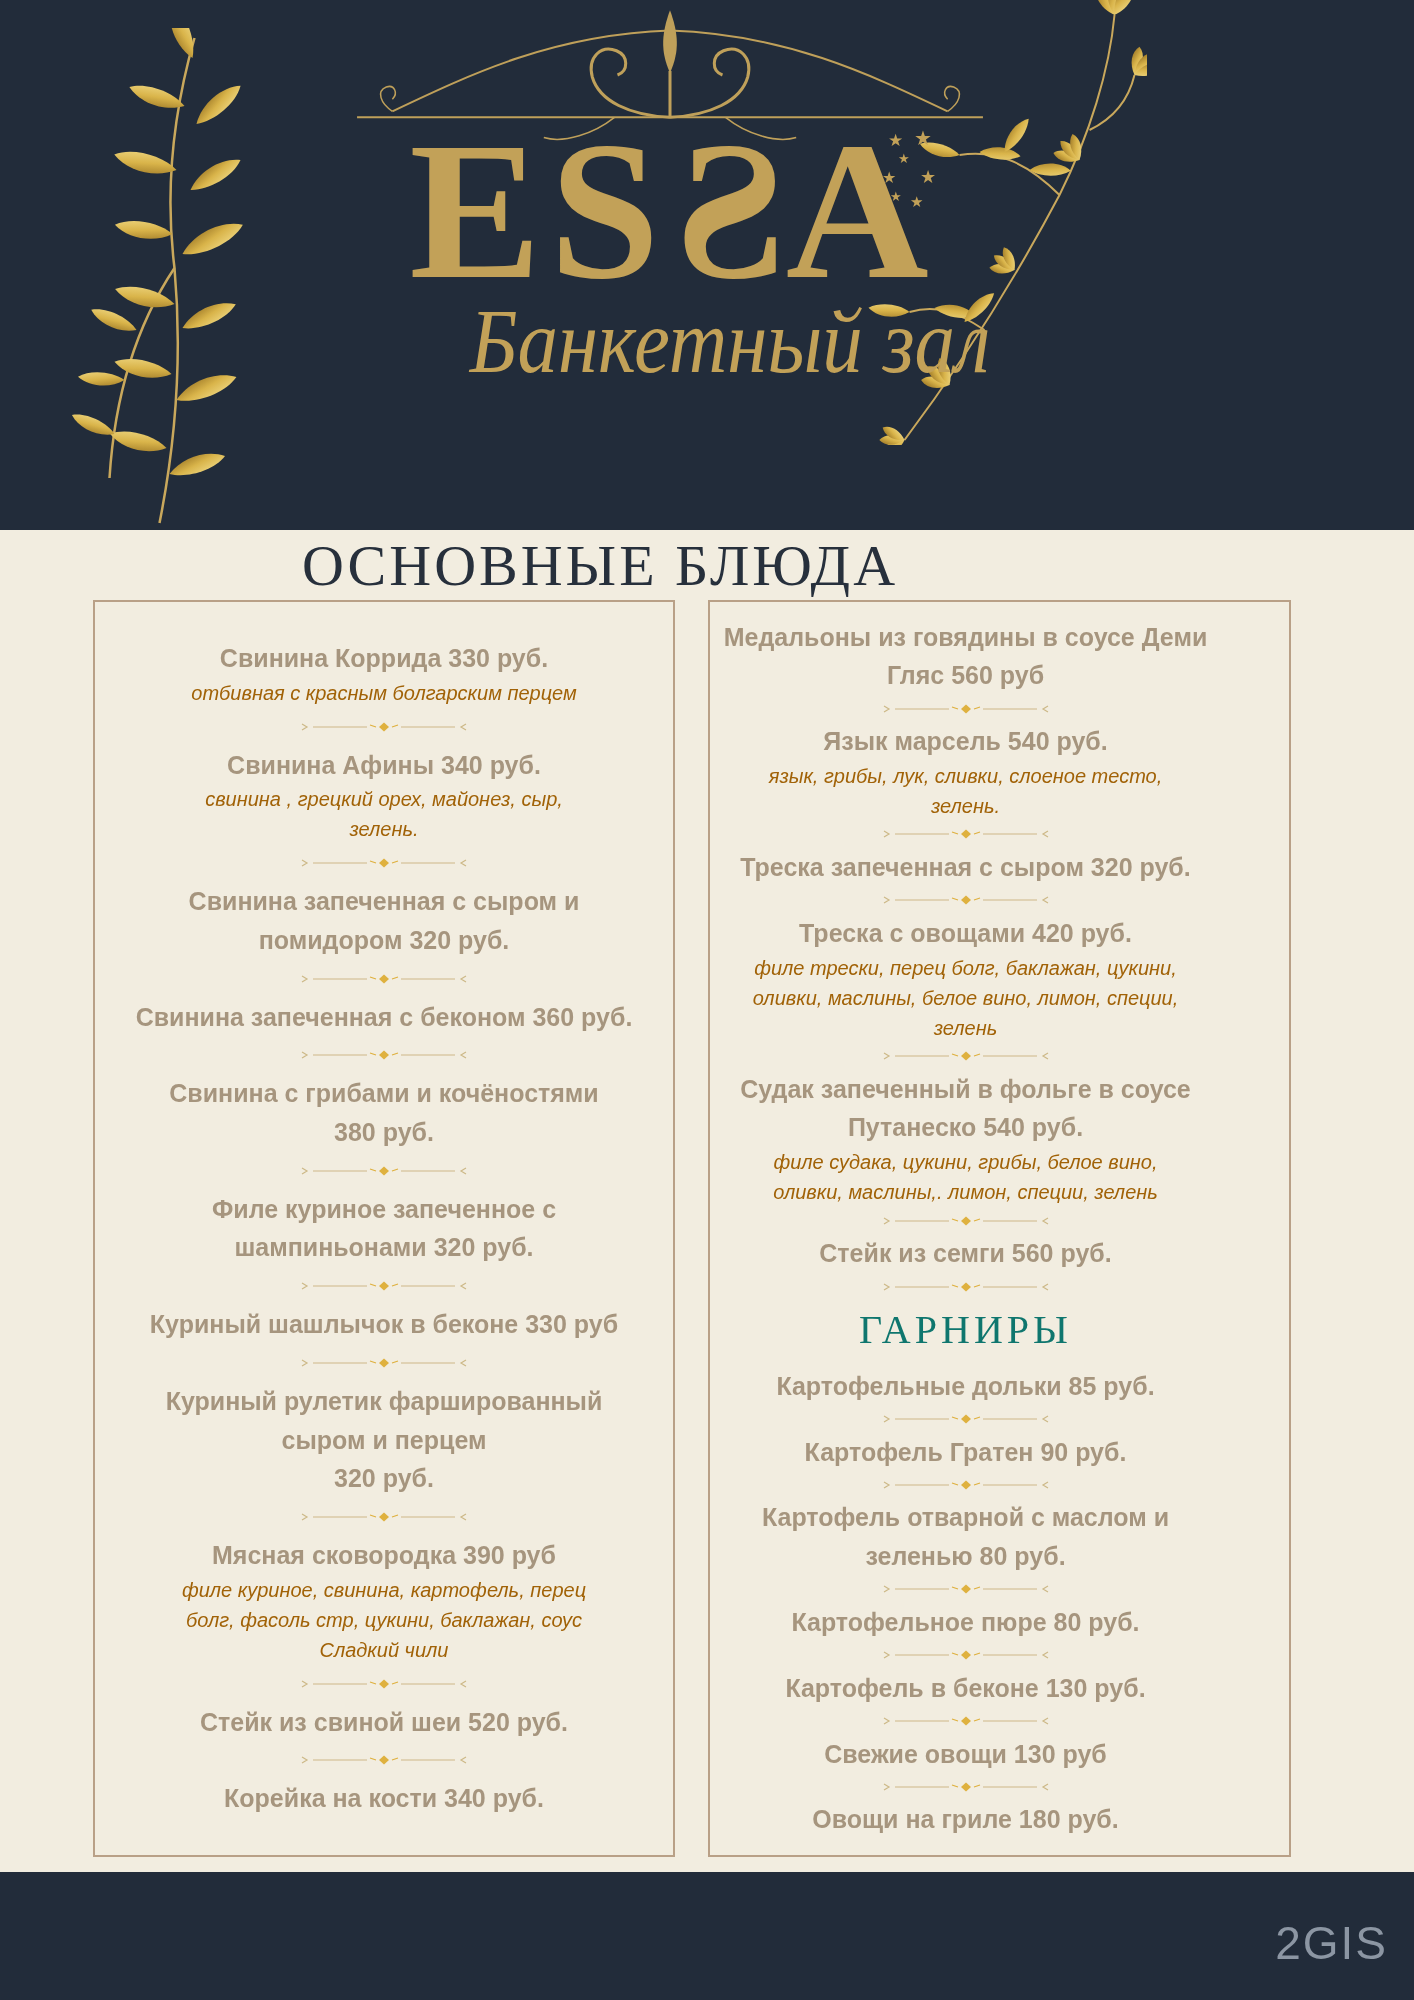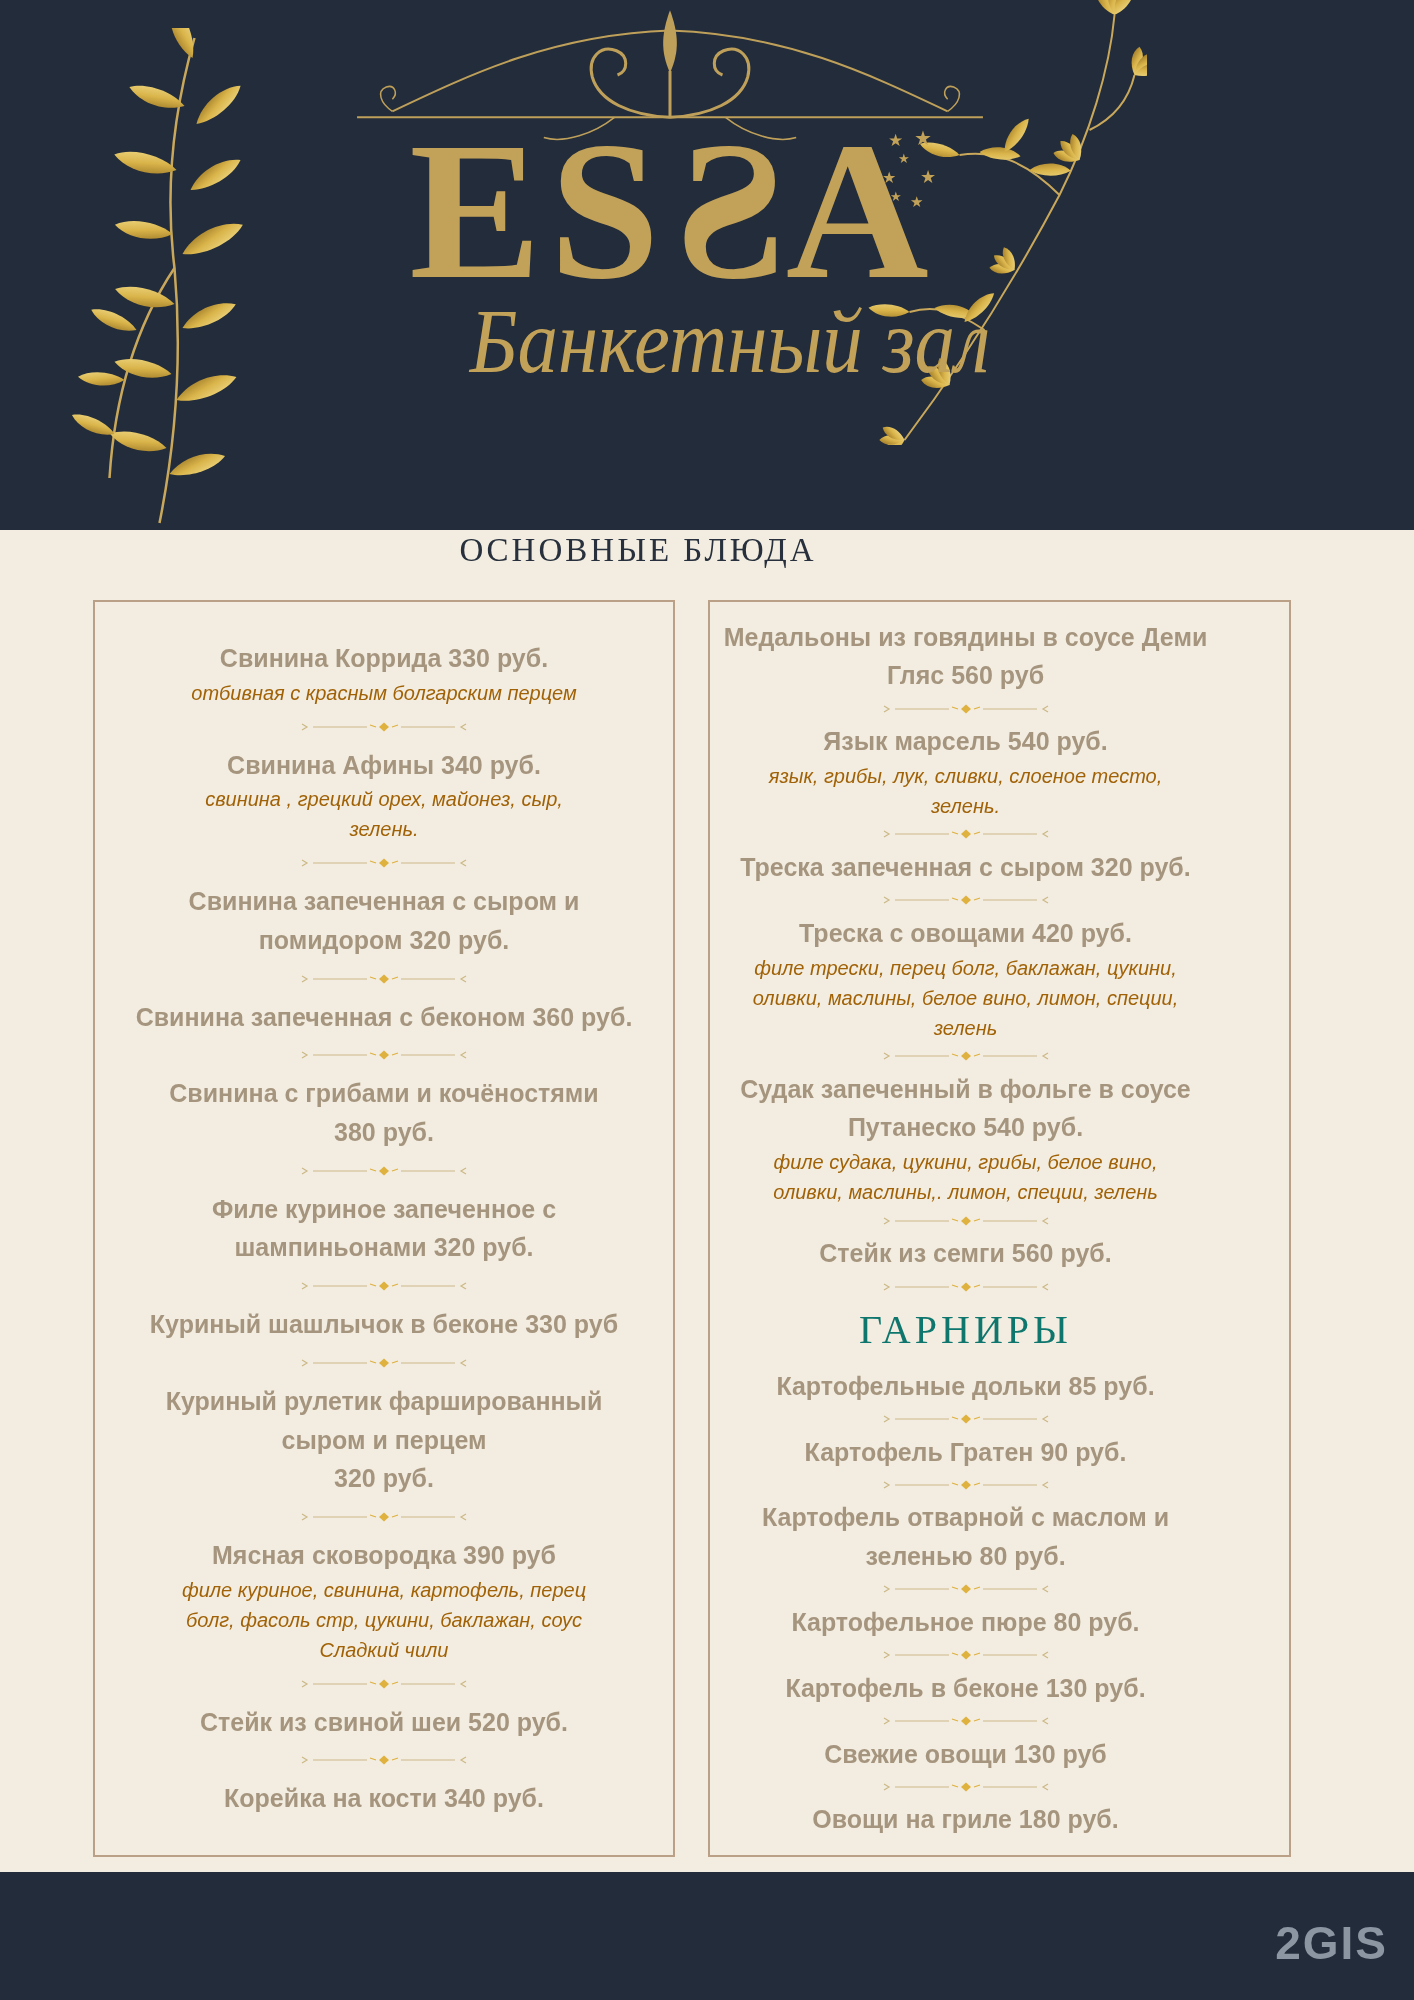--- a/index.html
+++ b/index.html
@@ -20,21 +20,21 @@
   .stars{position:absolute;left:882px;top:128px;width:70px;height:85px;}
   .stars span{position:absolute;color:#C2A158;line-height:1;}
   .script{
     position:absolute;left:340px;top:286px;width:780px;text-align:center;
     font-family:"Liberation Serif",serif;font-style:italic;font-size:92px;line-height:1.2;
     color:#C2A158;transform:scaleX(.88);white-space:nowrap;
   }
   
   .main-title{
     position:absolute;left:0;top:532px;width:1200px;text-align:center;
-    font-family:"Liberation Serif",serif;font-size:33px;letter-spacing:3px;color:#27303C;padding-left:38px;
+    font-family:"Liberation Serif",serif;font-size:58px;letter-spacing:3px;color:#27303C;
   }
   .menu-box{
     position:absolute;top:600px;height:1257px;box-sizing:border-box;
     border:2px solid #B9A087;display:flex;flex-direction:column;
     justify-content:space-evenly;align-items:center;
   }
   .box-left {left:93px; width:582px;padding:24px 8px;}
   .box-right{left:708px;width:583px;padding:8px 74px 8px 6px;}
   .item{text-align:center;}
   .item-name{
@@ -44,21 +44,21 @@
     font-family:"Liberation Sans",sans-serif;font-style:italic;font-size:20px;
     line-height:1.5;color:#a16207;white-space:pre-line;
   }
   .garnish-heading{
     font-family:"Liberation Serif",serif;font-size:40px;letter-spacing:4px;
     color:#0f766e;text-align:center;padding:6px 0;
   }
   .orn{width:170px;height:12px;flex:0 0 auto;}
   
   .watermark{
-    position:absolute;right:26px;bottom:30px;font-weight:700;font-size:46px;
+    position:absolute;right:26px;bottom:30px;font-weight:400;font-size:46px;
     letter-spacing:2px;color:#8C96A3;font-family:"Liberation Sans",sans-serif;
   }
   .branch{position:absolute;}
   .branch-left{left:22px;top:28px;width:305px;height:500px;}
   .branch-right{left:862px;top:0px;width:285px;height:445px;}
 </style>
 </head>
 <body>
 
 <svg width="0" height="0" style="position:absolute" aria-hidden="true">

